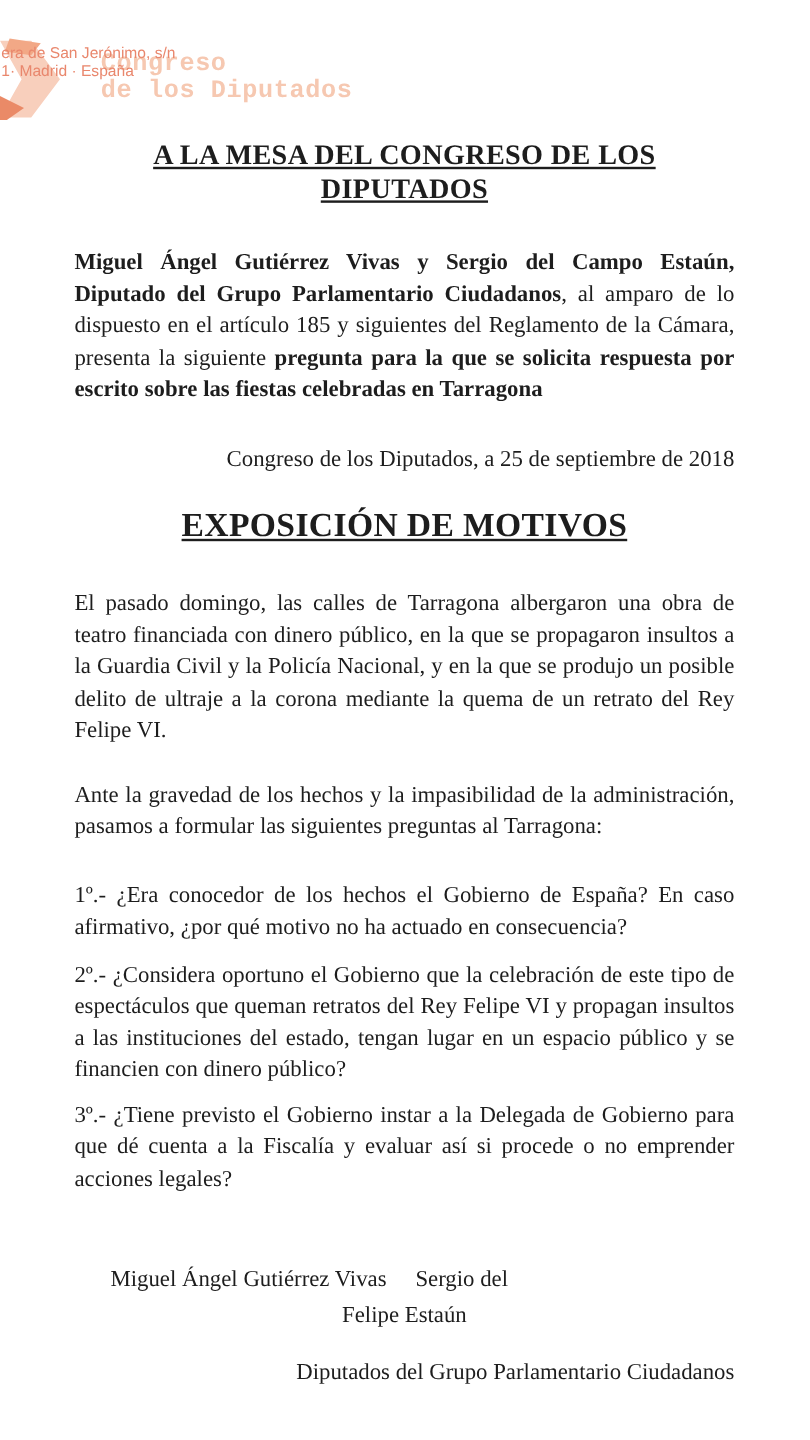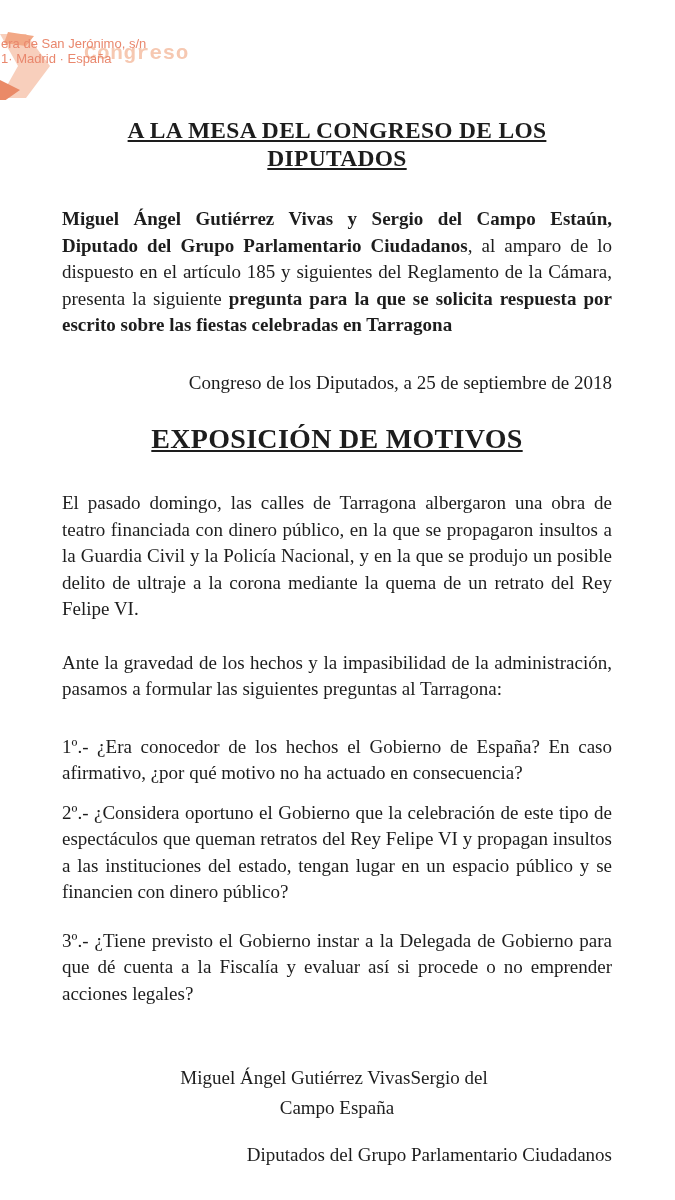--- a/index.html
+++ b/index.html
@@ -73,27 +73,28 @@
     font-size: 28px;
     line-height: 27px;
     text-decoration: underline;
     letter-spacing: 0.3px;
   }
   .para { text-align: justify; margin: 0; }
   .p1 { margin-top: 38px; }
   .p2 { margin-top: 27px; }
   .q1 { margin-top: 31px; }
   .q2 { margin-top: 13px; }
-  .q3 { margin-top: 22px; }
+  .q3 { margin-top: 11px; }
   
   .signature { margin-top: 56px; line-height: 30px; }
   .sig-row {
     display: flex;
-    justify-content: center;
+    justify-content: flex-start;
     padding: 0 36px 0 30px;
+    gap: 24px;
   }
   .sig-center { text-align: center; }
   .sig-role { text-align: right; margin-top: 17px; }
 </style>
 </head>
 <body>
 
 <header class="letterhead">
   <span class="logo-mark">
     <svg width="62" height="74" viewBox="0 0 62 74" xmlns="http://www.w3.org/2000/svg">
@@ -101,20 +102,21 @@
       <polygon points="8,2 34,6 26,16 4,13" fill="#f2a886"></polygon>
       <polygon points="0,50 20,60 0,74" fill="#ea8a67"></polygon>
     </svg>
   </span>
   <div class="address">
     <div>era de San Jerónimo, s/n</div>
     <div>1· Madrid · España</div>
   </div>
   <div class="wordmark">
     <div>Congreso</div>
+    <div>de los Diputados</div>
   </div>
 </header>
 
 <main>
 
   <h1 class="doc-title">A LA MESA DEL CONGRESO DE LOS DIPUTADOS</h1>
 
   <p class="intro"><span class="b">Miguel Ángel Gutiérrez Vivas y Sergio del Campo Estaún, Diputado del Grupo Parlamentario Ciudadanos</span><span>, al amparo de lo dispuesto en el artículo 185 y siguientes del Reglamento de la Cámara, presenta la siguiente </span><span class="b">pregunta para la que se solicita respuesta por escrito sobre las fiestas celebradas en Tarragona</span></p>
 
   <p class="dateline">Congreso de los Diputados, a 25 de septiembre de 2018</p>
@@ -129,17 +131,17 @@
 
   <p class="para q2">2º.- ¿Considera oportuno el Gobierno que la celebración de este tipo de espectáculos que queman retratos del Rey Felipe VI y propagan insultos a las instituciones del estado, tengan lugar en un espacio público y se financien con dinero público?</p>
 
   <p class="para q3">3º.- ¿Tiene previsto el Gobierno instar a la Delegada de Gobierno para que dé cuenta a la Fiscalía y evaluar así si procede o no emprender acciones legales?</p>
 
   <div class="signature">
     <div class="sig-row">
       <span>Miguel Ángel Gutiérrez Vivas</span>
       <span>Sergio del</span>
     </div>
-    <div class="sig-center">Campo España</div>
+    <div class="sig-center">Felipe Estaún</div>
     <div class="sig-role">Diputados del Grupo Parlamentario Ciudadanos</div>
   </div>
 
 </main>
 
 </body></html>

